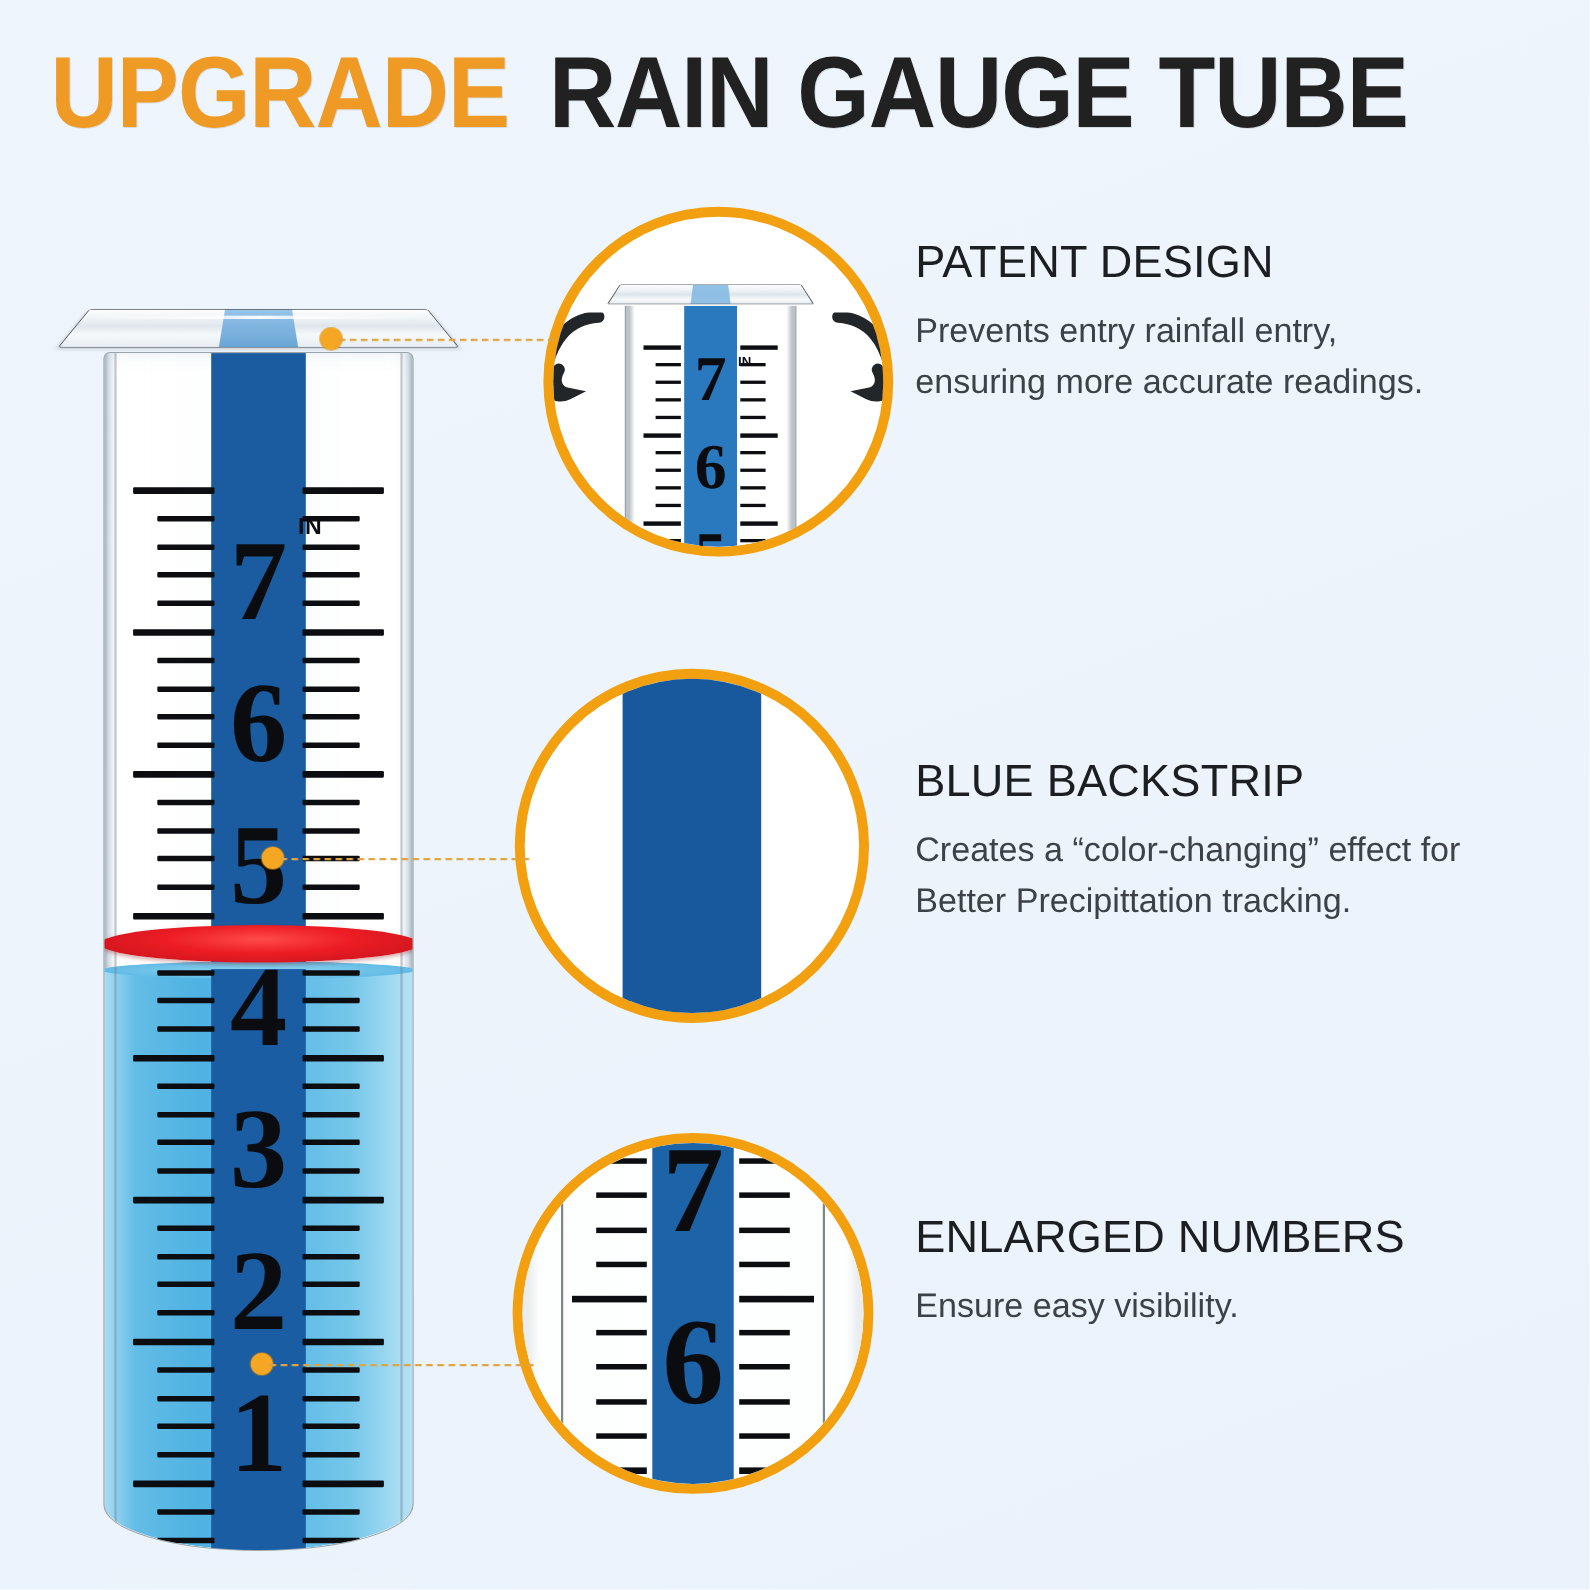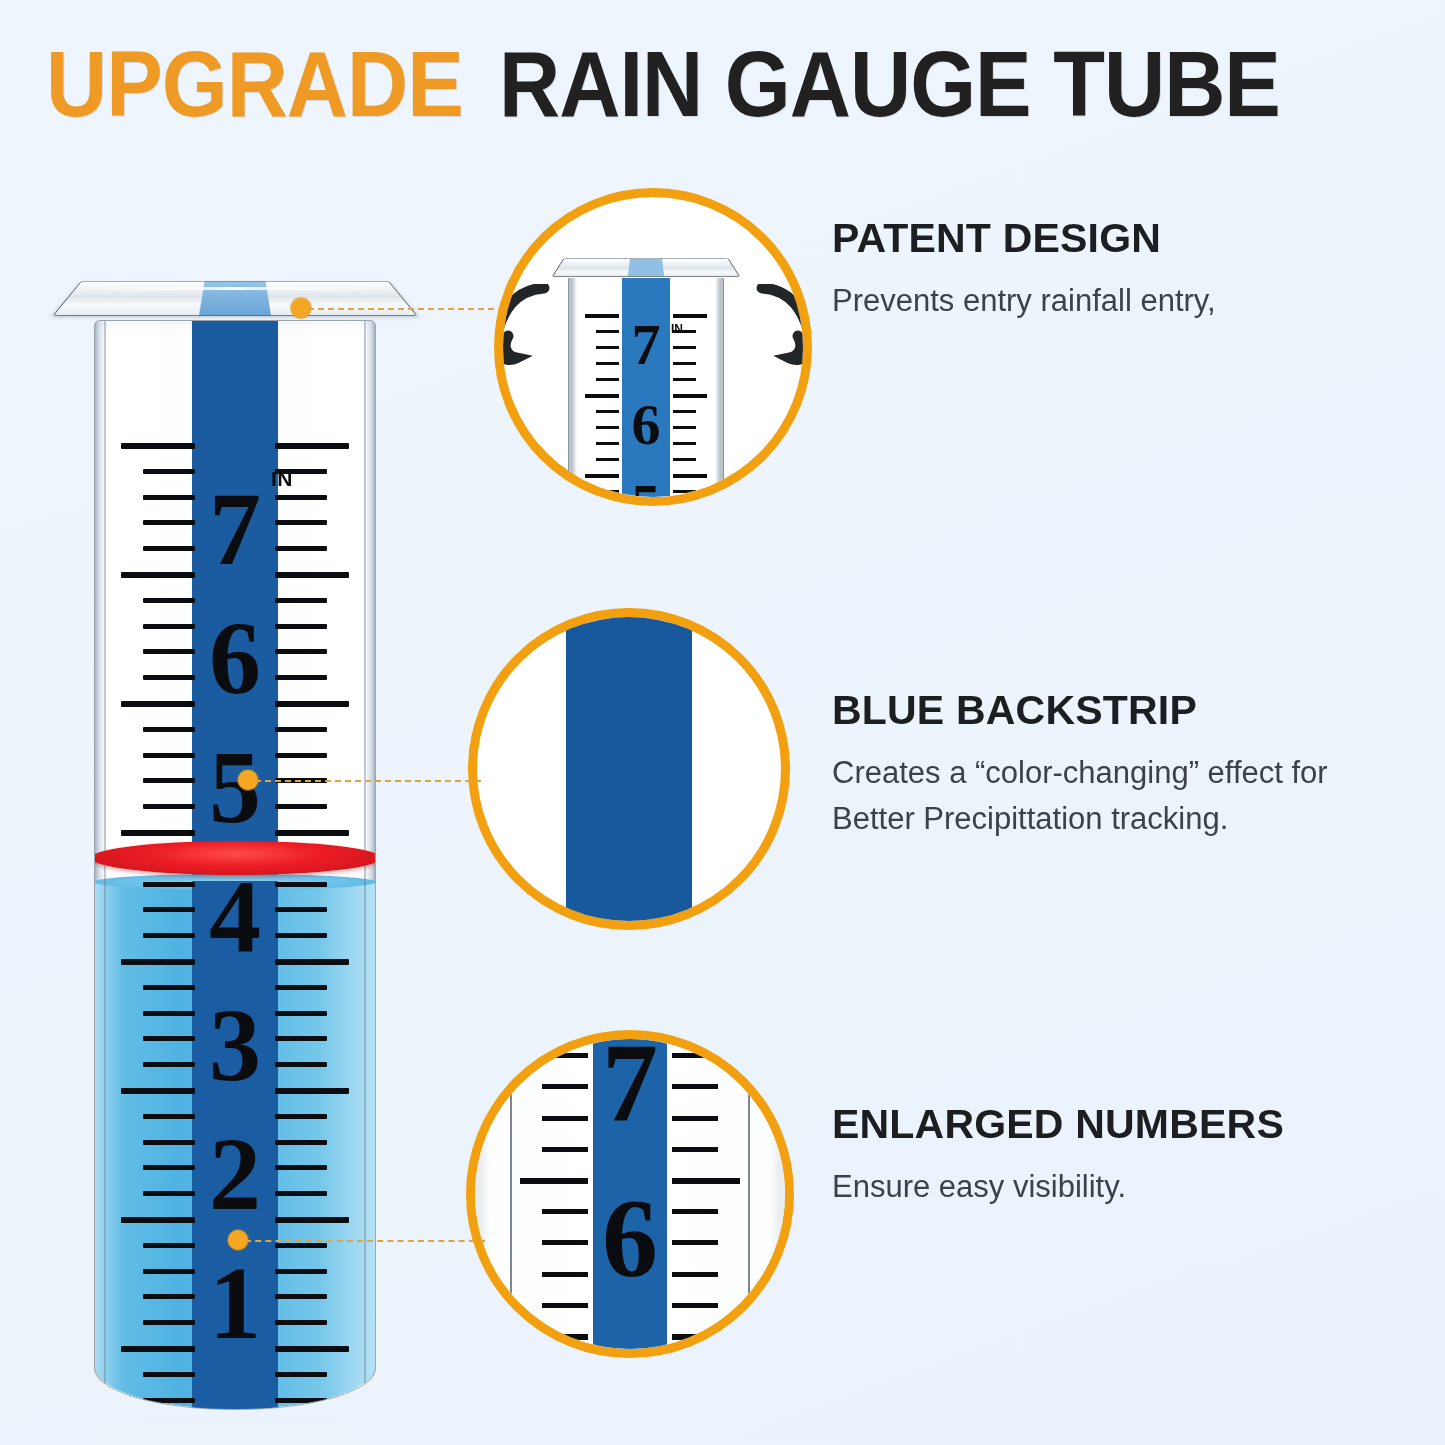--- a/index.html
+++ b/index.html
@@ -154,21 +154,21 @@
     line-height:58px; color:#0a0c0f; }
   .mm-in { position:absolute; font-weight:700; font-size:12px; color:#0a0c0f; }
 
   
   .dot { position:absolute; width:20px; height:20px; border-radius:50%;
     background:#f5a623; box-shadow:0 0 0 1px rgba(210,140,10,.5); }
   .dash { position:absolute; height:0; border-top:2.5px dashed #e0a440; }
 
   
   .feat { position:absolute; width:600px; }
-  .feat h2 { font-size:41px; line-height:48px; font-weight:700; color:#1c1f22;
+  .feat h2 { font-size:41px; line-height:48px; font-weight:400; color:#1c1f22;
     letter-spacing:.2px; }
   .feat p { font-size:31px; line-height:46px; color:#3c4247; font-weight:400;
     margin-top:16px; }
   #feat-1 { left:832px; top:214px; }
   #feat-2 { left:832px; top:686px; }
   #feat-3 { left:832px; top:1100px; }
 </style>
 </head>
 <body>
 
@@ -401,20 +401,21 @@
 
   <div class="dot" style="left:228px;top:1230px;"></div>
   <div class="dash" style="left:245px;top:1240px;width:240px;"></div>
 
   <div class="feat" id="feat-1">
     <h2>
       <span>PATENT DESIGN</span><br>
     </h2>
     <p>
       <span>Prevents entry rainfall entry,</span><br>
+      <span>ensuring more accurate readings.</span>
     </p>
   </div>
 
   <div class="feat" id="feat-2">
     <h2>
       <span>BLUE BACKSTRIP</span>
     </h2>
     <p>
       <span>Creates a “color-changing” effect for</span><br>
       <span>Better Precipittation tracking.</span>

